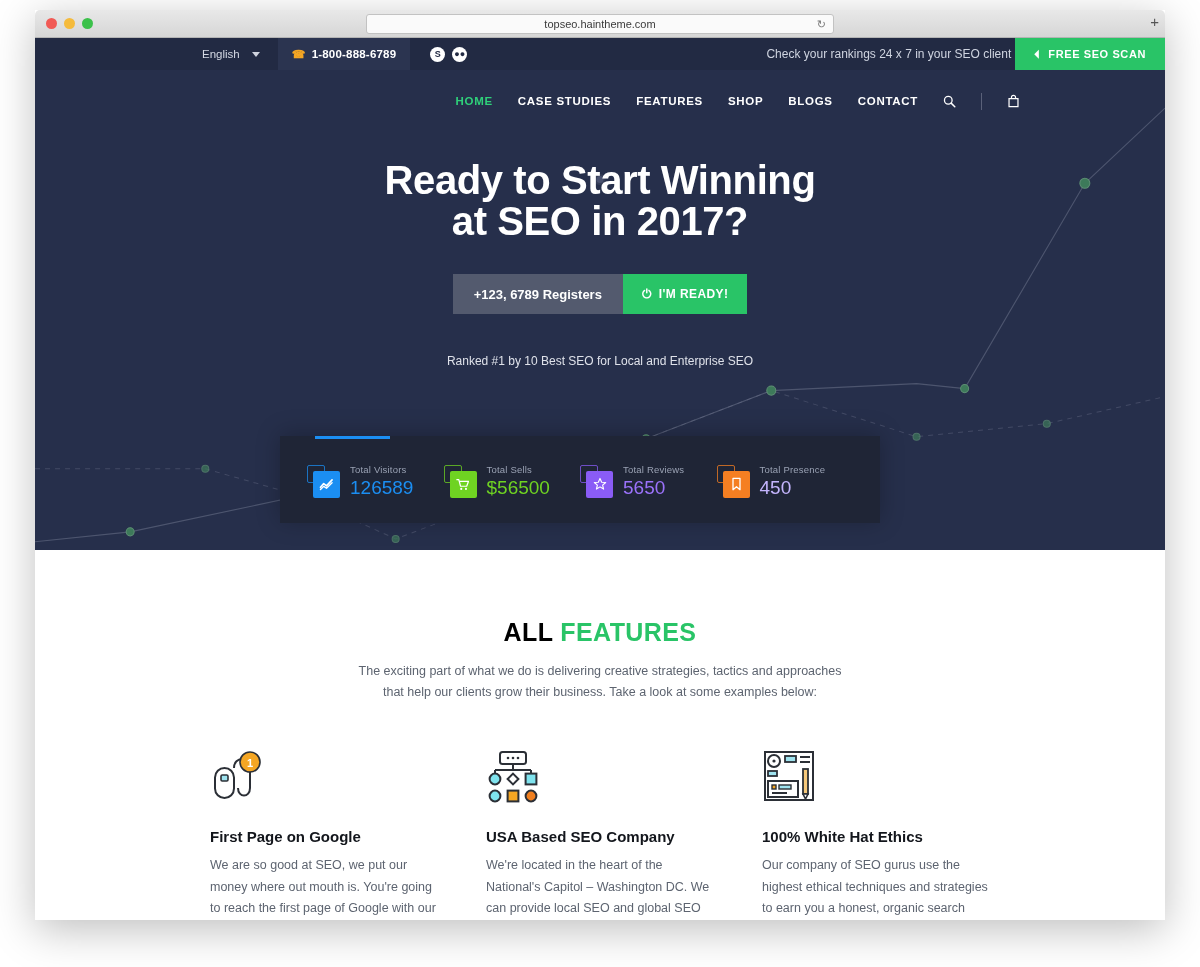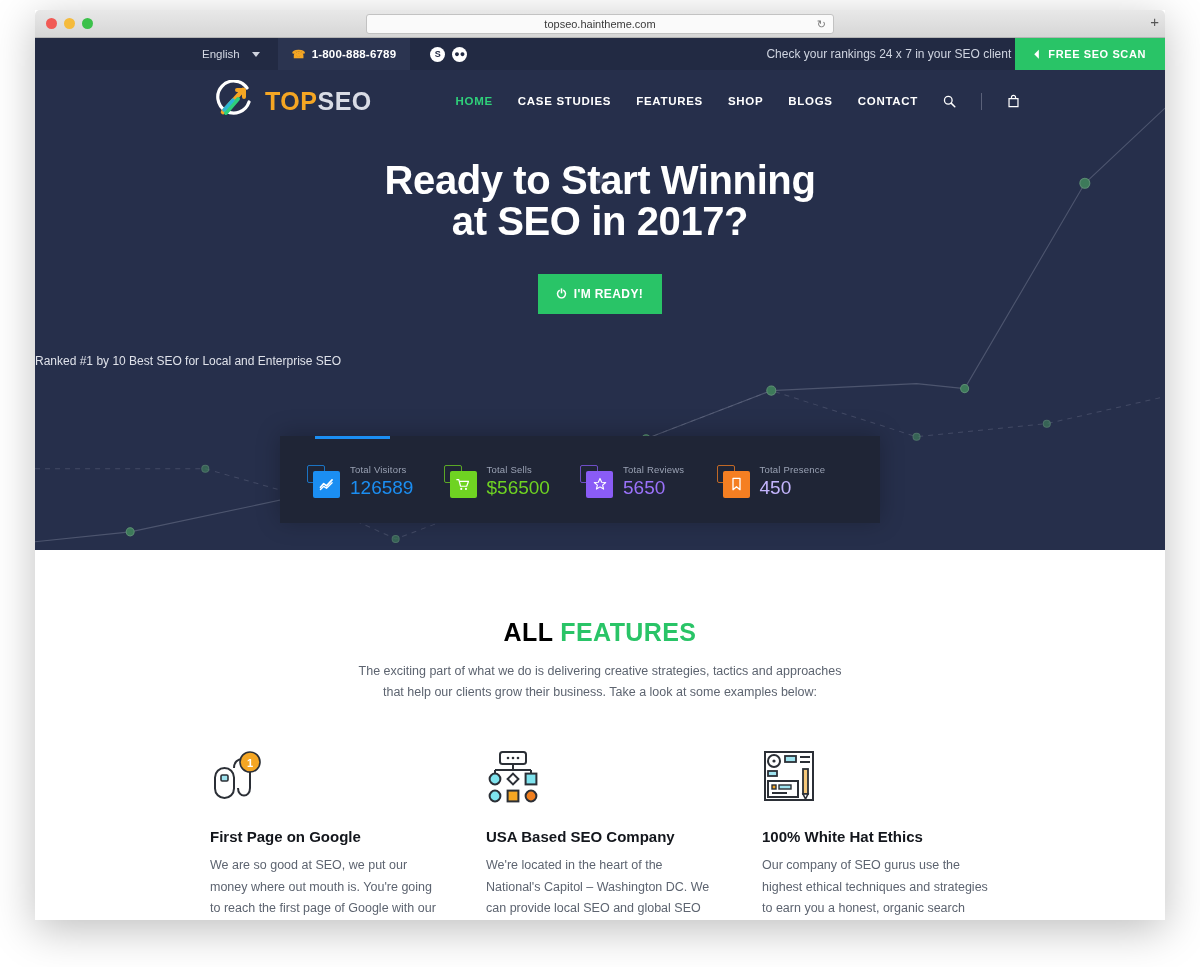--- a/index.html
+++ b/index.html
@@ -164,21 +164,21 @@
     display:flex;align-items:center;
   }
   .cta-right {
     height:40px; padding:0 19px;
     background:#29c467;
     color:#fff; font-size:12px; font-weight:bold; letter-spacing:.4px;
     display:flex;align-items:center; gap:7px;
   }
   .ranked {
     position:relative; z-index:5;
-    margin-top: 40px;
+    text-align:center; margin-top: 40px;
     color:#dfe2ea; font-size: 12px;
   }
 
   
   .dash {
     position:absolute; z-index:6;
     left: 245px; top: 398px;
     width: 600px;
     background:#1f2536;
     box-shadow: 0 -2px 22px rgba(0,0,0,.25);
@@ -288,32 +288,20 @@
         <div class="topbar-right">
           <span class="rank-note">Check your rankings 24 x 7 in your SEO client</span>
           <div class="free-scan">
             <span class="gauge-ic">⏴</span>
             <span>FREE SEO SCAN</span>
           </div>
         </div>
       </div>
 
       <div class="header">
-        <div class="logo">
-          <svg class="logo-mark" viewBox="0 0 42 42">
-            <path d="M34 8 A16 16 0 1 0 36 22" fill="none" stroke="#ffffff" stroke-width="3.2" stroke-linecap="round"></path>
-            <path d="M10 32 L30 10" stroke="#f5a623" stroke-width="4.5" stroke-linecap="round"></path>
-            <path d="M24 10 L31 10 L31 17" fill="none" stroke="#f5a623" stroke-width="4" stroke-linecap="round" stroke-linejoin="round"></path>
-            <path d="M13 33 L25 19" stroke="#2fd07a" stroke-width="4" stroke-linecap="round"></path>
-            <path d="M11 30 L20 20" stroke="#2bb6d6" stroke-width="3.4" stroke-linecap="round"></path>
-          </svg>
-          <div class="logo-text">
-            <span class="logo-top">TOP</span><span class="logo-seo">SEO</span>
-          </div>
-        </div>
         <nav class="nav">
           <a href="#" class="active">HOME</a>
           <a href="#">CASE STUDIES</a>
           <a href="#">FEATURES</a>
           <a href="#">SHOP</a>
           <a href="#">BLOGS</a>
           <a href="#">CONTACT</a>
           <span class="nav-ic">
             <svg width="13" height="13" viewBox="0 0 16 16">
                 <circle cx="6.5" cy="6.5" r="4.7" fill="none" stroke="#fff" stroke-width="1.6"></circle>
@@ -331,20 +319,21 @@
       </div>
 
       <div class="nav-dot"></div>
 
       <h1 class="headline">
         <span>Ready to Start Winning</span><br>
         <span>at SEO in 2017?</span>
       </h1>
 
       <div class="cta-row">
+        <div class="cta-left">+123, 6789 Registers</div>
         <div class="cta-right">
           <span>⏻</span>
           <span>I'M READY!</span>
         </div>
       </div>
 
       <div class="ranked">Ranked #1 by 10 Best SEO for Local and Enterprise SEO</div>
 
       <div class="dash">
         <div class="dash-accent"></div>

